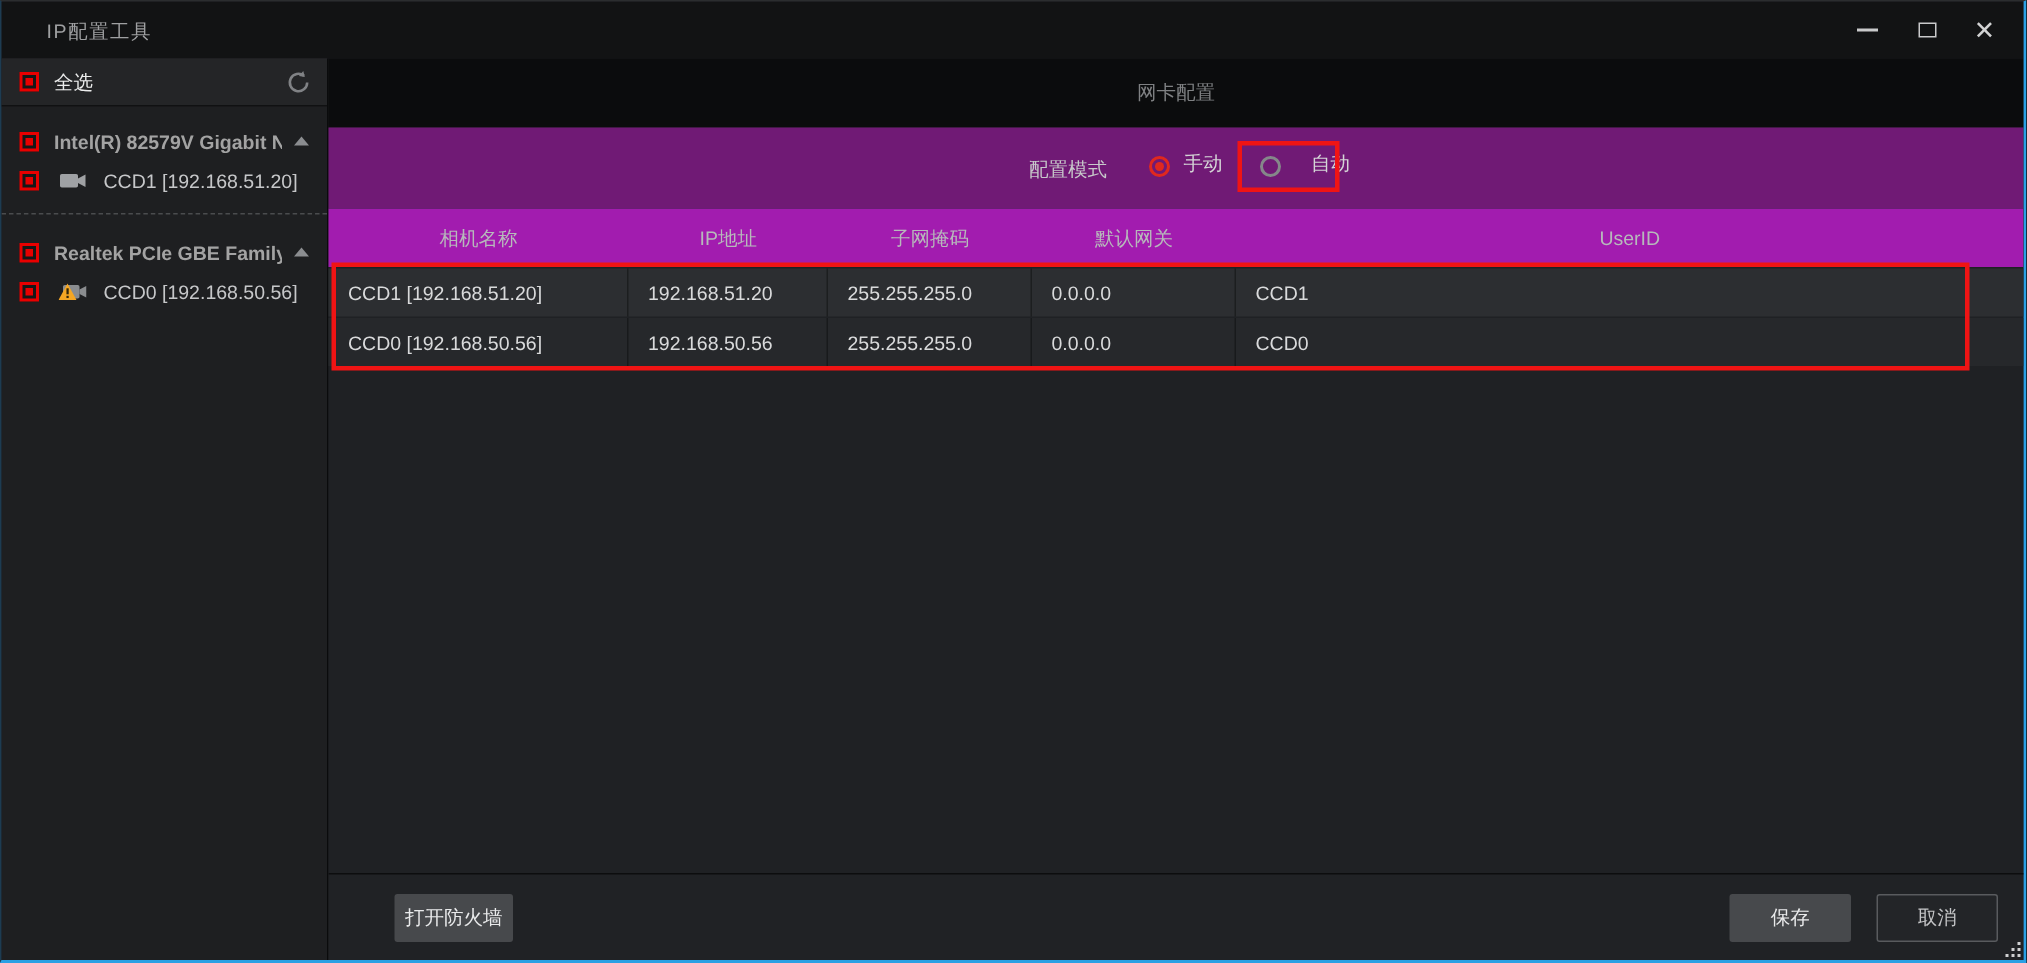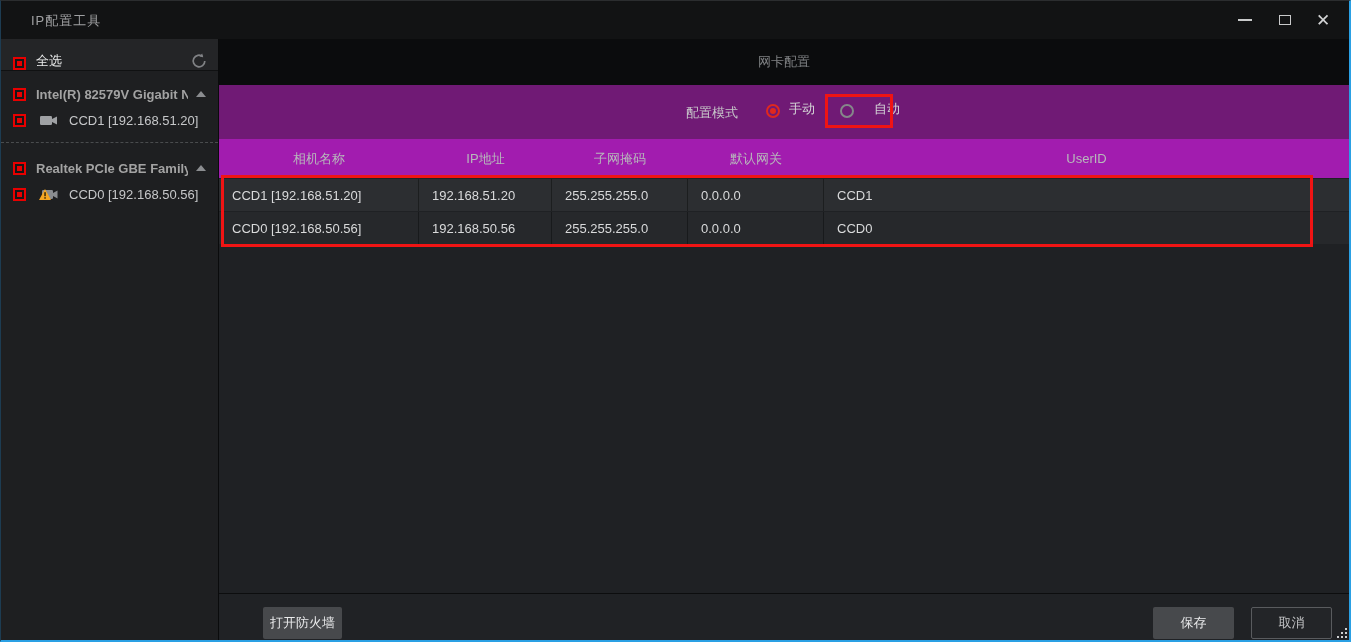--- a/index.html
+++ b/index.html
@@ -19,21 +19,21 @@
   .titlebar{ position:absolute; left:0; top:0; right:0; height:38px; background:#121314; }
   .titlebar .title{ position:absolute; left:30px; top:11px; font-size:13px; color:#9fa0a2; letter-spacing:1px; }
   .winbtn{ position:absolute; top:0; width:40px; height:38px; display:flex; align-items:center; justify-content:center; cursor:pointer; }
   .btn-min{ right:84px; } .btn-max{ right:44px; } .btn-close{ right:6px; }
   .glyph-min{ width:14px; height:2px; background:#c9cacb; }
   .glyph-max{ width:12px; height:10px; border:1.5px solid #c9cacb; }
   .glyph-close{ color:#d2d3d4; font-size:17px; line-height:1; }
 
   
   .sidebar{ position:absolute; left:0; top:38px; bottom:0; width:218px; background:#1e1f21; border-right:1px solid #0a0b0c; }
-  .selectall{ position:relative; height:32px; background:#242527; border-bottom:1px solid #101112; display:flex; align-items:flex-end; }
+  .selectall{ position:relative; height:32px; background:#242527; border-bottom:1px solid #101112; display:flex; align-items:center; }
   .selectall .lbl{ color:#eceded; font-size:13px; margin-left:10px; }
   .tree{ position:absolute; left:0; right:0; top:42px; }
   .trow{ height:26px; display:flex; align-items:center; cursor:pointer; }
   .trow .name{ color:#a3a3a3; font-size:13px; font-weight:bold; margin-left:10px; white-space:nowrap; overflow:hidden; max-width:152px; }
   .trow .cam-label{ color:#c6c7c9; font-size:13px; margin-left:10px; white-space:nowrap; }
   .chk{ position:relative; width:13px; height:13px; border:2px solid #e80000; background:#161718; flex:0 0 auto; margin-left:12px; }
   .chk::after{ content:""; position:absolute; left:2px; top:2px; width:5px; height:5px; background:#e80000; }
   .arrow-up{ width:0; height:0; border-left:5px solid transparent; border-right:5px solid transparent; border-bottom:6px solid #8b8d90; margin-left:auto; margin-right:12px; }
   .camwrap{ position:relative; width:20px; height:14px; margin-left:13px; flex:0 0 auto; }
   .dashed{ border-top:1px dashed #4a4c4e; margin:9px 0 12px 0; }
@@ -62,21 +62,21 @@
   .th{ display:flex; align-items:center; justify-content:center; font-size:13px; color:#b7b9bb; }
   .w0{ width:200px; } .w1{ width:133px; } .w2{ width:136px; } .w3{ width:136px; } .w4{ flex:1; }
   .tbody{ position:absolute; left:0; top:40px; right:0; }
   .row{ height:32px; display:flex; margin-bottom:1px; cursor:pointer; }
   .row.r0{ background:#2c2e31; }
   .row.r1{ background:#26282b; }
   .td{ display:flex; align-items:center; padding-left:13px; font-size:13px; color:#d9dadb; border-right:1px solid rgba(0,0,0,0.35); white-space:nowrap; overflow:hidden; }
   .td.w4{ border-right:none; }
   .anno-rows{ position:absolute; left:2px; top:36px; width:1092px; height:72px; border:3px solid #f01414; pointer-events:none; }
 
-  .footer{ position:absolute; left:0; bottom:0; right:0; height:47px; background:#202225; border-top:1px solid #0c0d0e; }
+  .footer{ position:absolute; left:0; bottom:0; right:0; height:58px; background:#202225; border-top:1px solid #0c0d0e; }
   .btn{ position:absolute; top:13px; height:32px; font-size:13px; border-radius:2px; display:flex; align-items:center; justify-content:center; cursor:pointer; }
   .btn-fill{ background:#47494c; color:#e9eaeb; border:none; }
   .btn-firewall{ left:44px; width:79px; }
   .btn-save{ left:934px; width:81px; }
   .btn-cancel{ left:1032px; width:81px; background:#232528; border:1px solid #595b5e; color:#c3c4c6; }
 
   .grip{ position:absolute; right:2px; bottom:2px; width:12px; height:12px; cursor:nwse-resize; }
   .grip i{ position:absolute; right:0; bottom:0; width:2px; height:2px; background:#cfd0d1;
     box-shadow:0 0 #cfd0d1, -4px 0 #cfd0d1, -8px 0 #cfd0d1, 0 -4px #cfd0d1, -4px -4px #cfd0d1, 0 -8px #cfd0d1; }
 </style>

